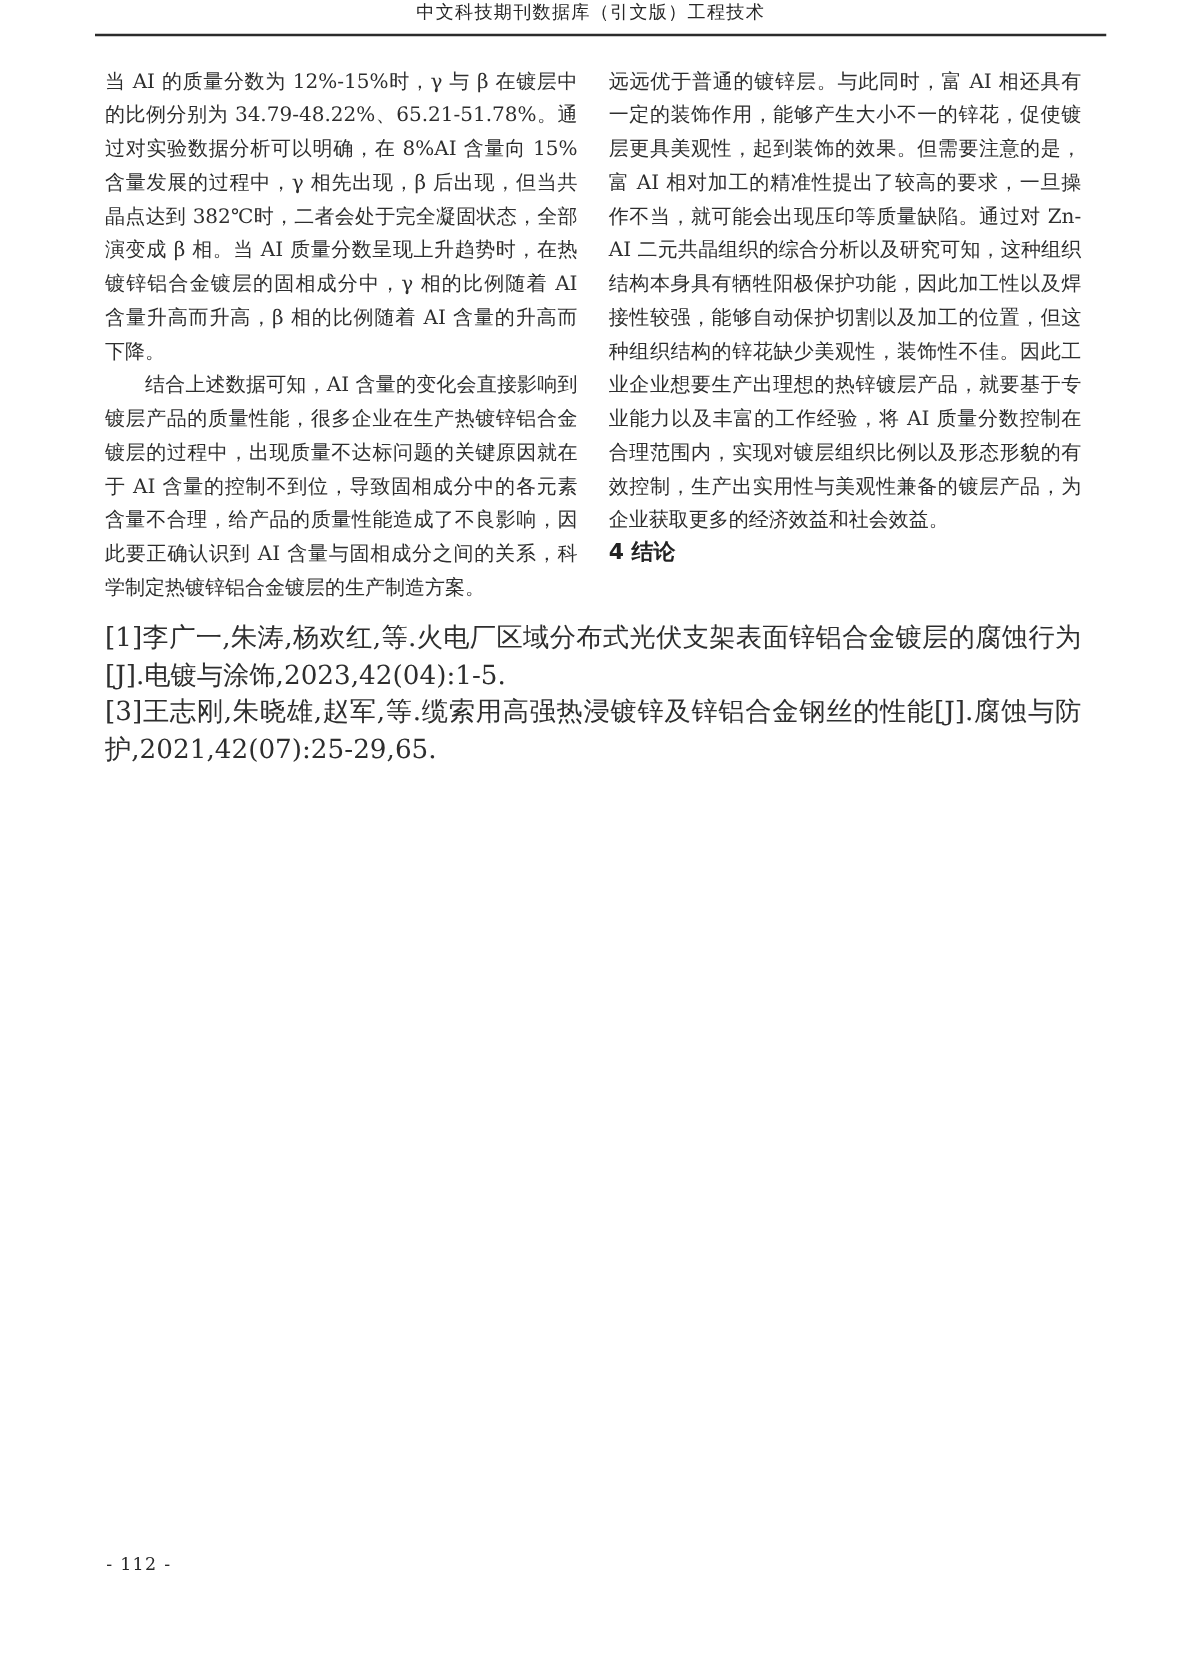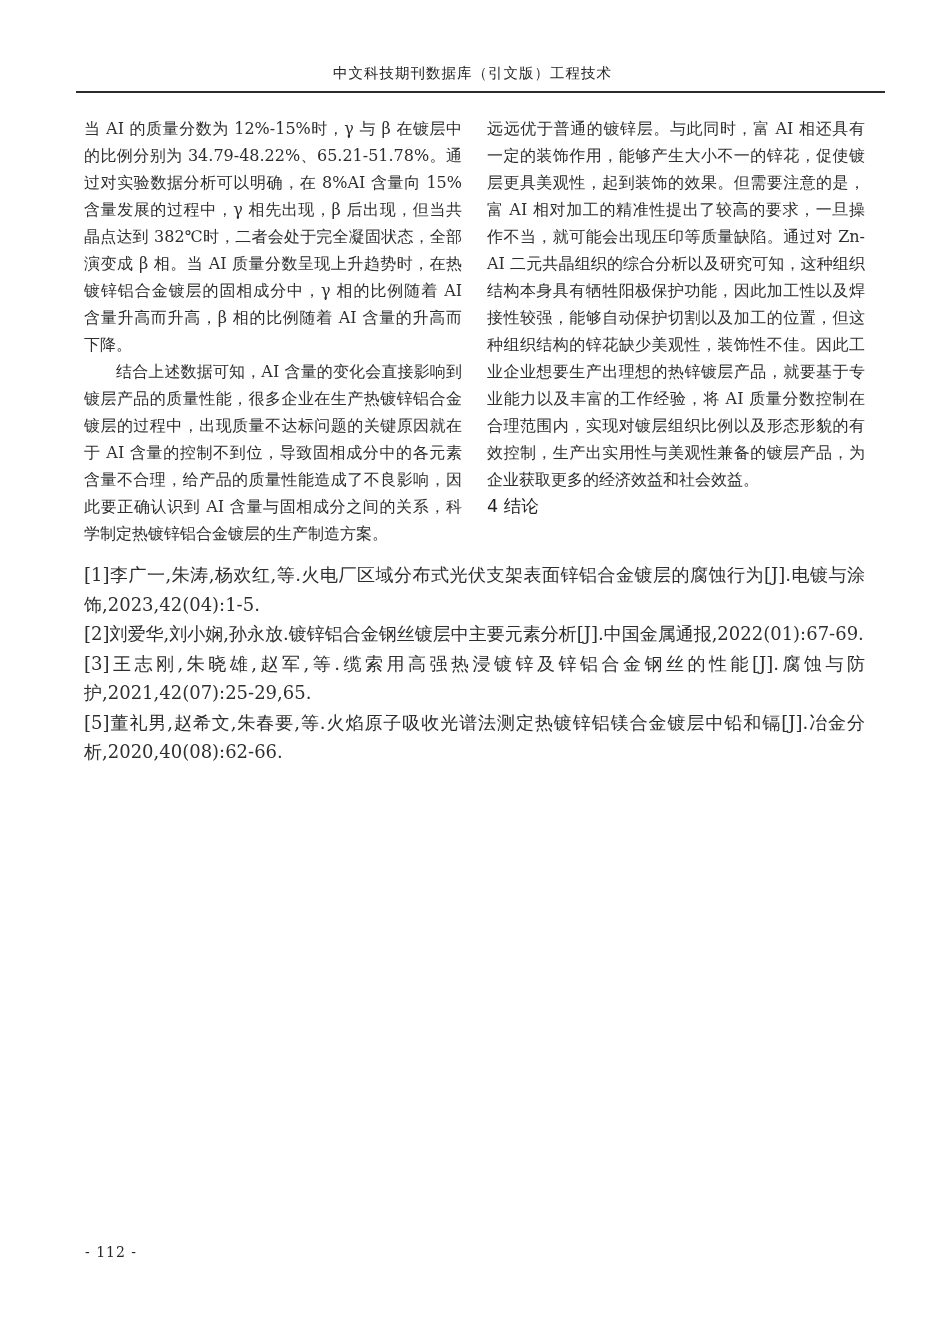--- a/index.html
+++ b/index.html
@@ -6,21 +6,20 @@
   html,body { background:#ffffff; }
   body {
     width:945px; height:1336px;
     font-family:"DejaVu Serif","Liberation Serif",serif;
     color:#2e2e2e;
     -webkit-font-smoothing:antialiased;
   }
   .page { position:relative; width:945px; height:1336px; overflow:hidden; background:#fff; }
 
   .header-title {
-    padding-top:64px;
     text-align:center;
     font-size:14.5px;
     letter-spacing:1px;
     color:#262626;
   }
   .header-rule {
     margin:8px 60px 0 76px;
     border:none;
     border-top:2px solid #2b2b2b;
   }
@@ -37,38 +36,38 @@
   }
   .col p { margin:0; }
   .indent { text-indent:2em; }
 
   .subheading {
     font-size:16px;
     line-height:27px;
   }
   .section-heading {
     font-family:"DejaVu Sans","Liberation Sans",sans-serif;
-    font-weight:normal;
+    font-weight:bold;
     font-size:17.5px;
     line-height:27px;
     margin:11px 0 9px 0;
     color:#222;
   }
 
   .refs-heading {
     margin-top:30px;
     text-align:center;
     font-family:"DejaVu Sans","Liberation Sans",sans-serif;
     font-weight:bold;
     font-size:17px;
     color:#222;
   }
   .refs {
     margin-top:13px;
-    font-size:18px;
+    font-size:21px;
     line-height:29.5px;
     text-align:justify;
   }
   .refs p { margin:0; }
 
   .footer-page-number {
     position:absolute;
     left:85px;
     bottom:76px;
     font-size:14px;
@@ -96,22 +95,20 @@
       <div class="col">
         <p>远远优于普通的镀锌层。与此同时，富 AI 相还具有一定的装饰作用，能够产生大小不一的锌花，促使镀层更具美观性，起到装饰的效果。但需要注意的是，富 AI 相对加工的精准性提出了较高的要求，一旦操作不当，就可能会出现压印等质量缺陷。通过对 Zn-AI 二元共晶组织的综合分析以及研究可知，这种组织结构本身具有牺牲阳极保护功能，因此加工性以及焊接性较强，能够自动保护切割以及加工的位置，但这种组织结构的锌花缺少美观性，装饰性不佳。因此工业企业想要生产出理想的热锌镀层产品，就要基于专业能力以及丰富的工作经验，将 AI 质量分数控制在合理范围内，实现对镀层组织比例以及形态形貌的有效控制，生产出实用性与美观性兼备的镀层产品，为企业获取更多的经济效益和社会效益。</p>
         <p class="section-heading">4 结论</p>
       </div>
 
     </div>
 
 
     <div class="refs">
       <p>[1]李广一,朱涛,杨欢红,等.火电厂区域分布式光伏支架表面锌铝合金镀层的腐蚀行为[J].电镀与涂饰,2023,42(04):1-5.</p>
-      <p>[2]刘爱华,刘小娴,孙永放.镀锌铝合金钢丝镀层中主要元素分析[J].中国金属通报,2022(01):67-69.</p>
       <p>[3]王志刚,朱晓雄,赵军,等.缆索用高强热浸镀锌及锌铝合金钢丝的性能[J].腐蚀与防护,2021,42(07):25-29,65.</p>
-      <p>[5]董礼男,赵希文,朱春要,等.火焰原子吸收光谱法测定热镀锌铝镁合金镀层中铅和镉[J].冶金分析,2020,40(08):62-66.</p>
     </div>
 
   </div>
 
   <div class="footer-page-number">- 112 -</div>
 
 </div>
 
 </body></html>

